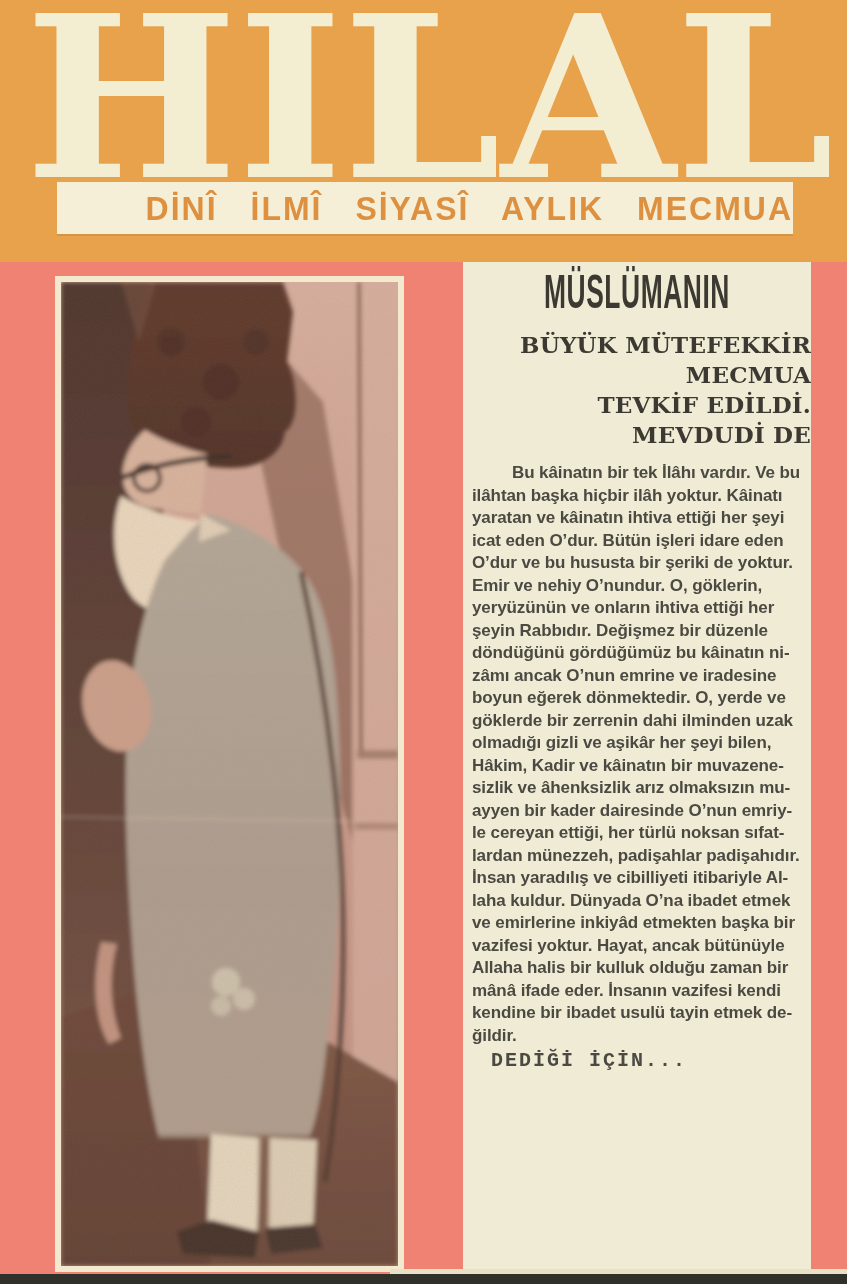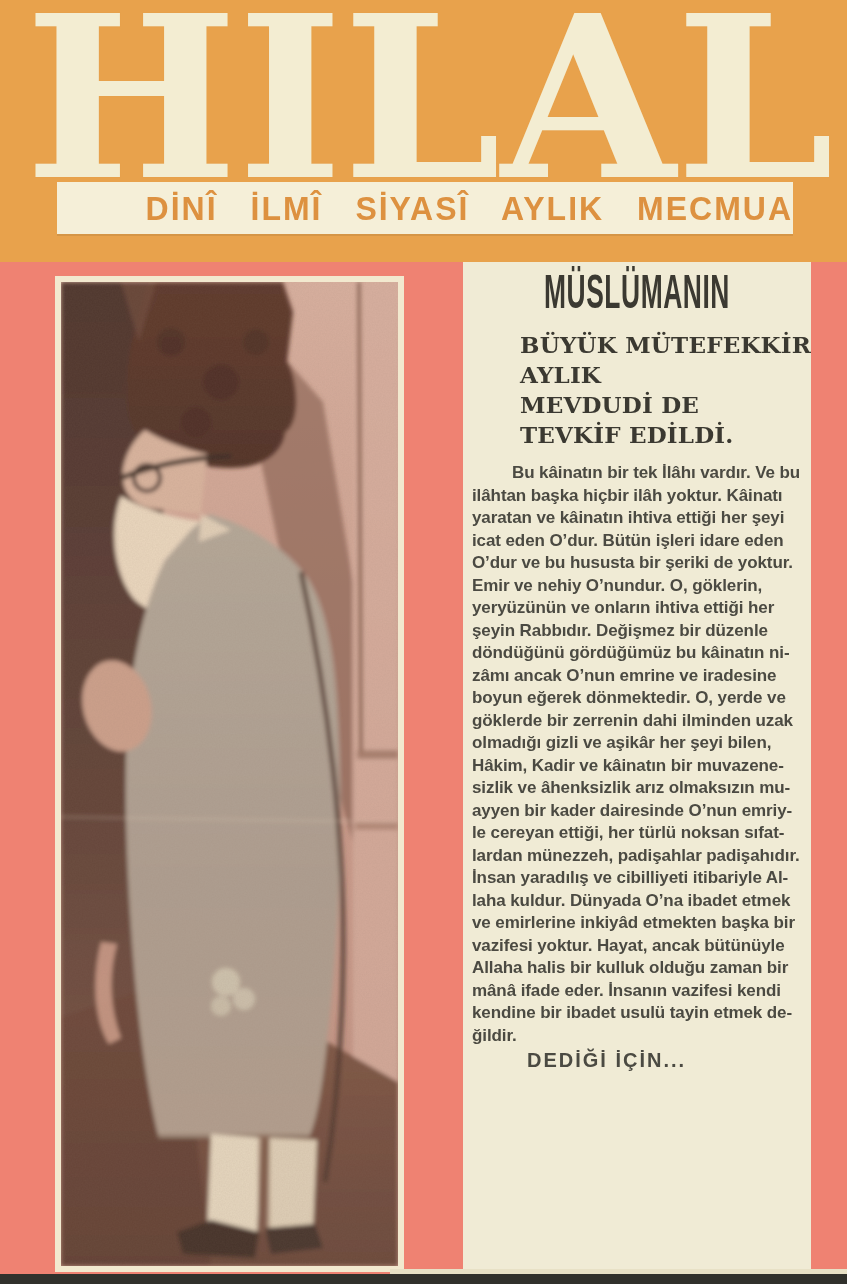--- a/index.html
+++ b/index.html
@@ -28,27 +28,27 @@
   
   .column{position:absolute;left:463px;top:262px;width:348px;height:1010px;
     background:var(--c-column,#F0EBD5);box-sizing:border-box;
     padding:6px 0 0 0;overflow:hidden;}
   .title{text-align:center;color:var(--c-heading_ink,#3B3931);}
   .title .line{display:block;font-weight:bold;font-size:48px;line-height:1;
     letter-spacing:1px;margin:0 0 10px 0;}
   .title .line>span{display:inline-block;transform:scaleX(.55);transform-origin:center;white-space:nowrap;}
   .kicker{margin:14px 0 0 57px;font-family:"DejaVu Serif","Liberation Serif",serif;
     font-weight:bold;font-size:23px;line-height:30px;color:var(--c-heading_ink,#3B3931);
-    letter-spacing:.2px;}
+    letter-spacing:.2px;text-align:right;}
   .kicker div{white-space:nowrap;}
   .body-text{margin:12px 8px 0 9px;width:352px;
     font-size:17px;line-height:22.5px;font-weight:bold;letter-spacing:-.1px;
     color:var(--c-body_ink,#4B4A42);white-space:pre-line;text-indent:40px;}
-  .footer-line{margin:2px 0 0 64px;font-size:20px;font-weight:bold;letter-spacing:2px;
-    color:var(--c-body_ink,#4B4A42);}
+  .footer-line{margin:2px 0 0 28px;font-size:20px;font-weight:bold;letter-spacing:2px;
+    color:var(--c-body_ink,#4B4A42);font-family:Liberation Mono, monospace;}
   
   .bottom-sliver{position:absolute;left:390px;right:0;bottom:10px;height:5px;
     background:#E8E1C6;z-index:4;}
   .bottom-edge{position:absolute;left:0;bottom:0;width:100%;height:10px;
     background:var(--c-page_edge,#31312C);z-index:5;}
 </style>
 </head>
 <body>
 
 <div class="page">
@@ -178,23 +178,23 @@
 
   <article class="column">
     <div class="title">
       <span class="line">
         <span>MÜSLÜMANIN</span>
       </span>
     </div>
 
     <div class="kicker">
       <div>BÜYÜK MÜTEFEKKİR</div>
-      <div>AYLIK</div>
+      <div>MECMUA</div>
+      <div>TEVKİF EDİLDİ.</div>
       <div>MEVDUDİ DE</div>
-      <div>TEVKİF EDİLDİ.</div>
     </div>
 
     <p class="body-text">Bu kâinatın bir tek İlâhı vardır. Ve bu
 ilâhtan başka hiçbir ilâh yoktur. Kâinatı
 yaratan ve kâinatın ihtiva ettiği her şeyi
 icat eden O’dur. Bütün işleri idare eden
 O’dur ve bu hususta bir şeriki de yoktur.
 Emir ve nehiy O’nundur. O, göklerin,
 yeryüzünün ve onların ihtiva ettiği her
 şeyin Rabbıdır. Değişmez bir düzenle

